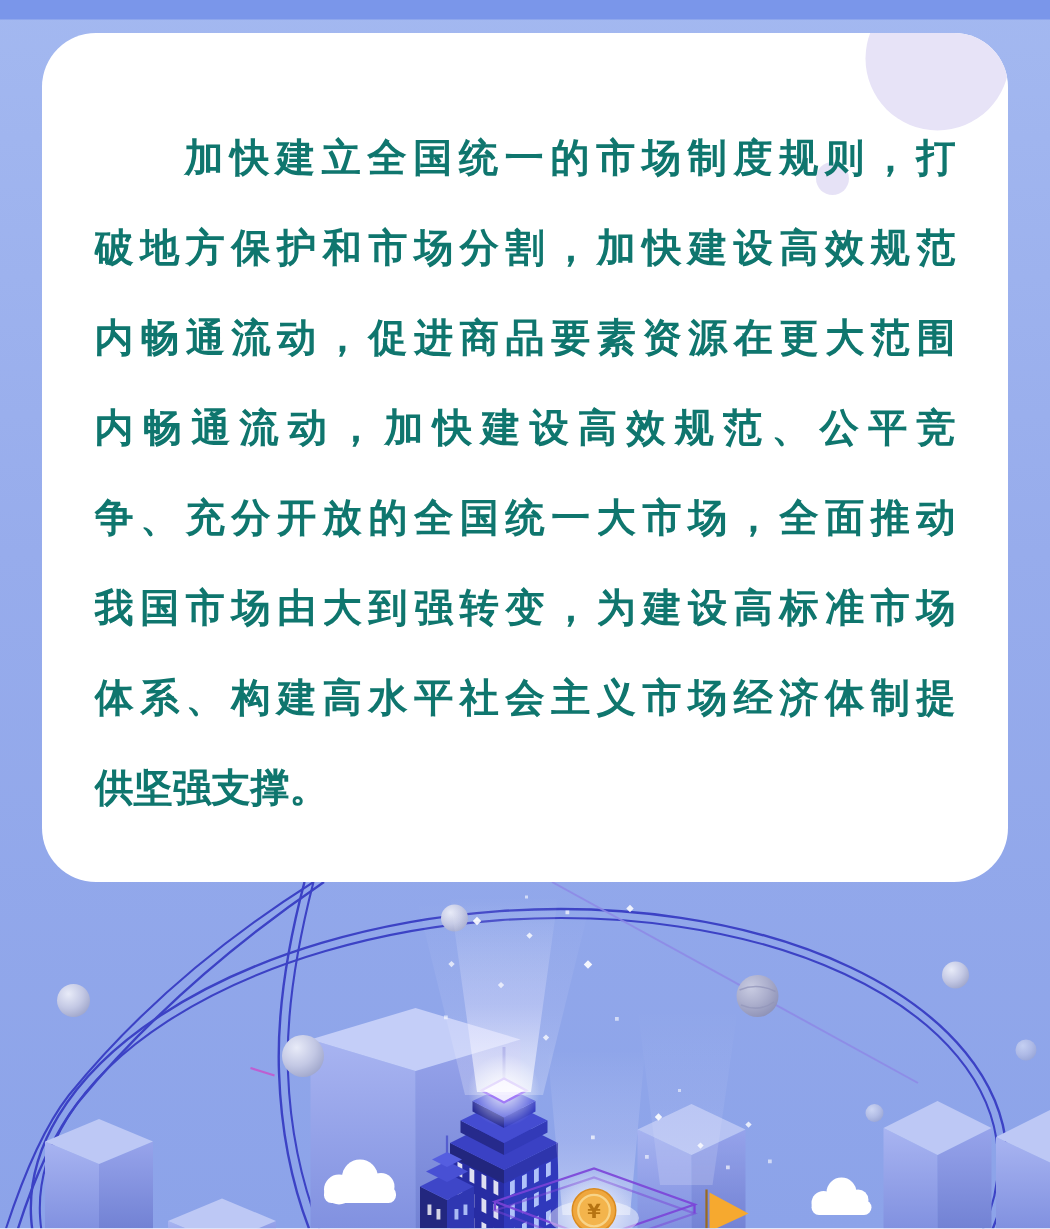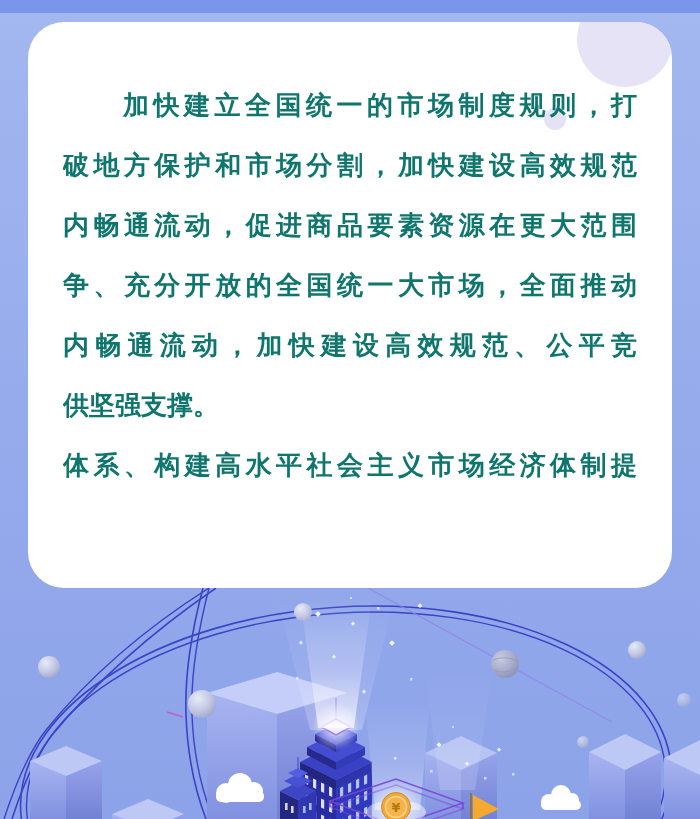--- a/index.html
+++ b/index.html
@@ -34,24 +34,25 @@
 <div class="page">
   <div class="top-band"></div>
 
   <div class="card">
     <div class="circle big"></div>
     <div class="circle small"></div>
     <div class="para">
       <div class="ln indent">加快建立全国统一的市场制度规则，打</div>
       <div class="ln">破地方保护和市场分割，加快建设高效规范</div>
       <div class="ln">内畅通流动，促进商品要素资源在更大范围</div>
+      <div class="ln">内畅通流动，加快建设高效规范、公平竞</div>
       <div class="ln">争、充分开放的全国统一大市场，全面推动</div>
-      <div class="ln">内畅通流动，加快建设高效规范、公平竞</div>
+      <div class="ln">我国市场由大到强转变，为建设高标准市场</div>
+      <div class="ln">体系、构建高水平社会主义市场经济体制提</div>
       <div class="ln last">供坚强支撑。</div>
-      <div class="ln">体系、构建高水平社会主义市场经济体制提</div>
     </div>
   </div>
 
   <svg class="illus" viewBox="0 588 700 231" xmlns="http://www.w3.org/2000/svg">
     <defs>
       <linearGradient id="gL" x1="0" y1="0" x2="0" y2="1">
         <stop offset="0" stop-color="#A8B4F1"></stop>
           <stop offset="1" stop-color="#8191E0"></stop>
       </linearGradient>
       <linearGradient id="gR" x1="0" y1="0" x2="0" y2="1">

